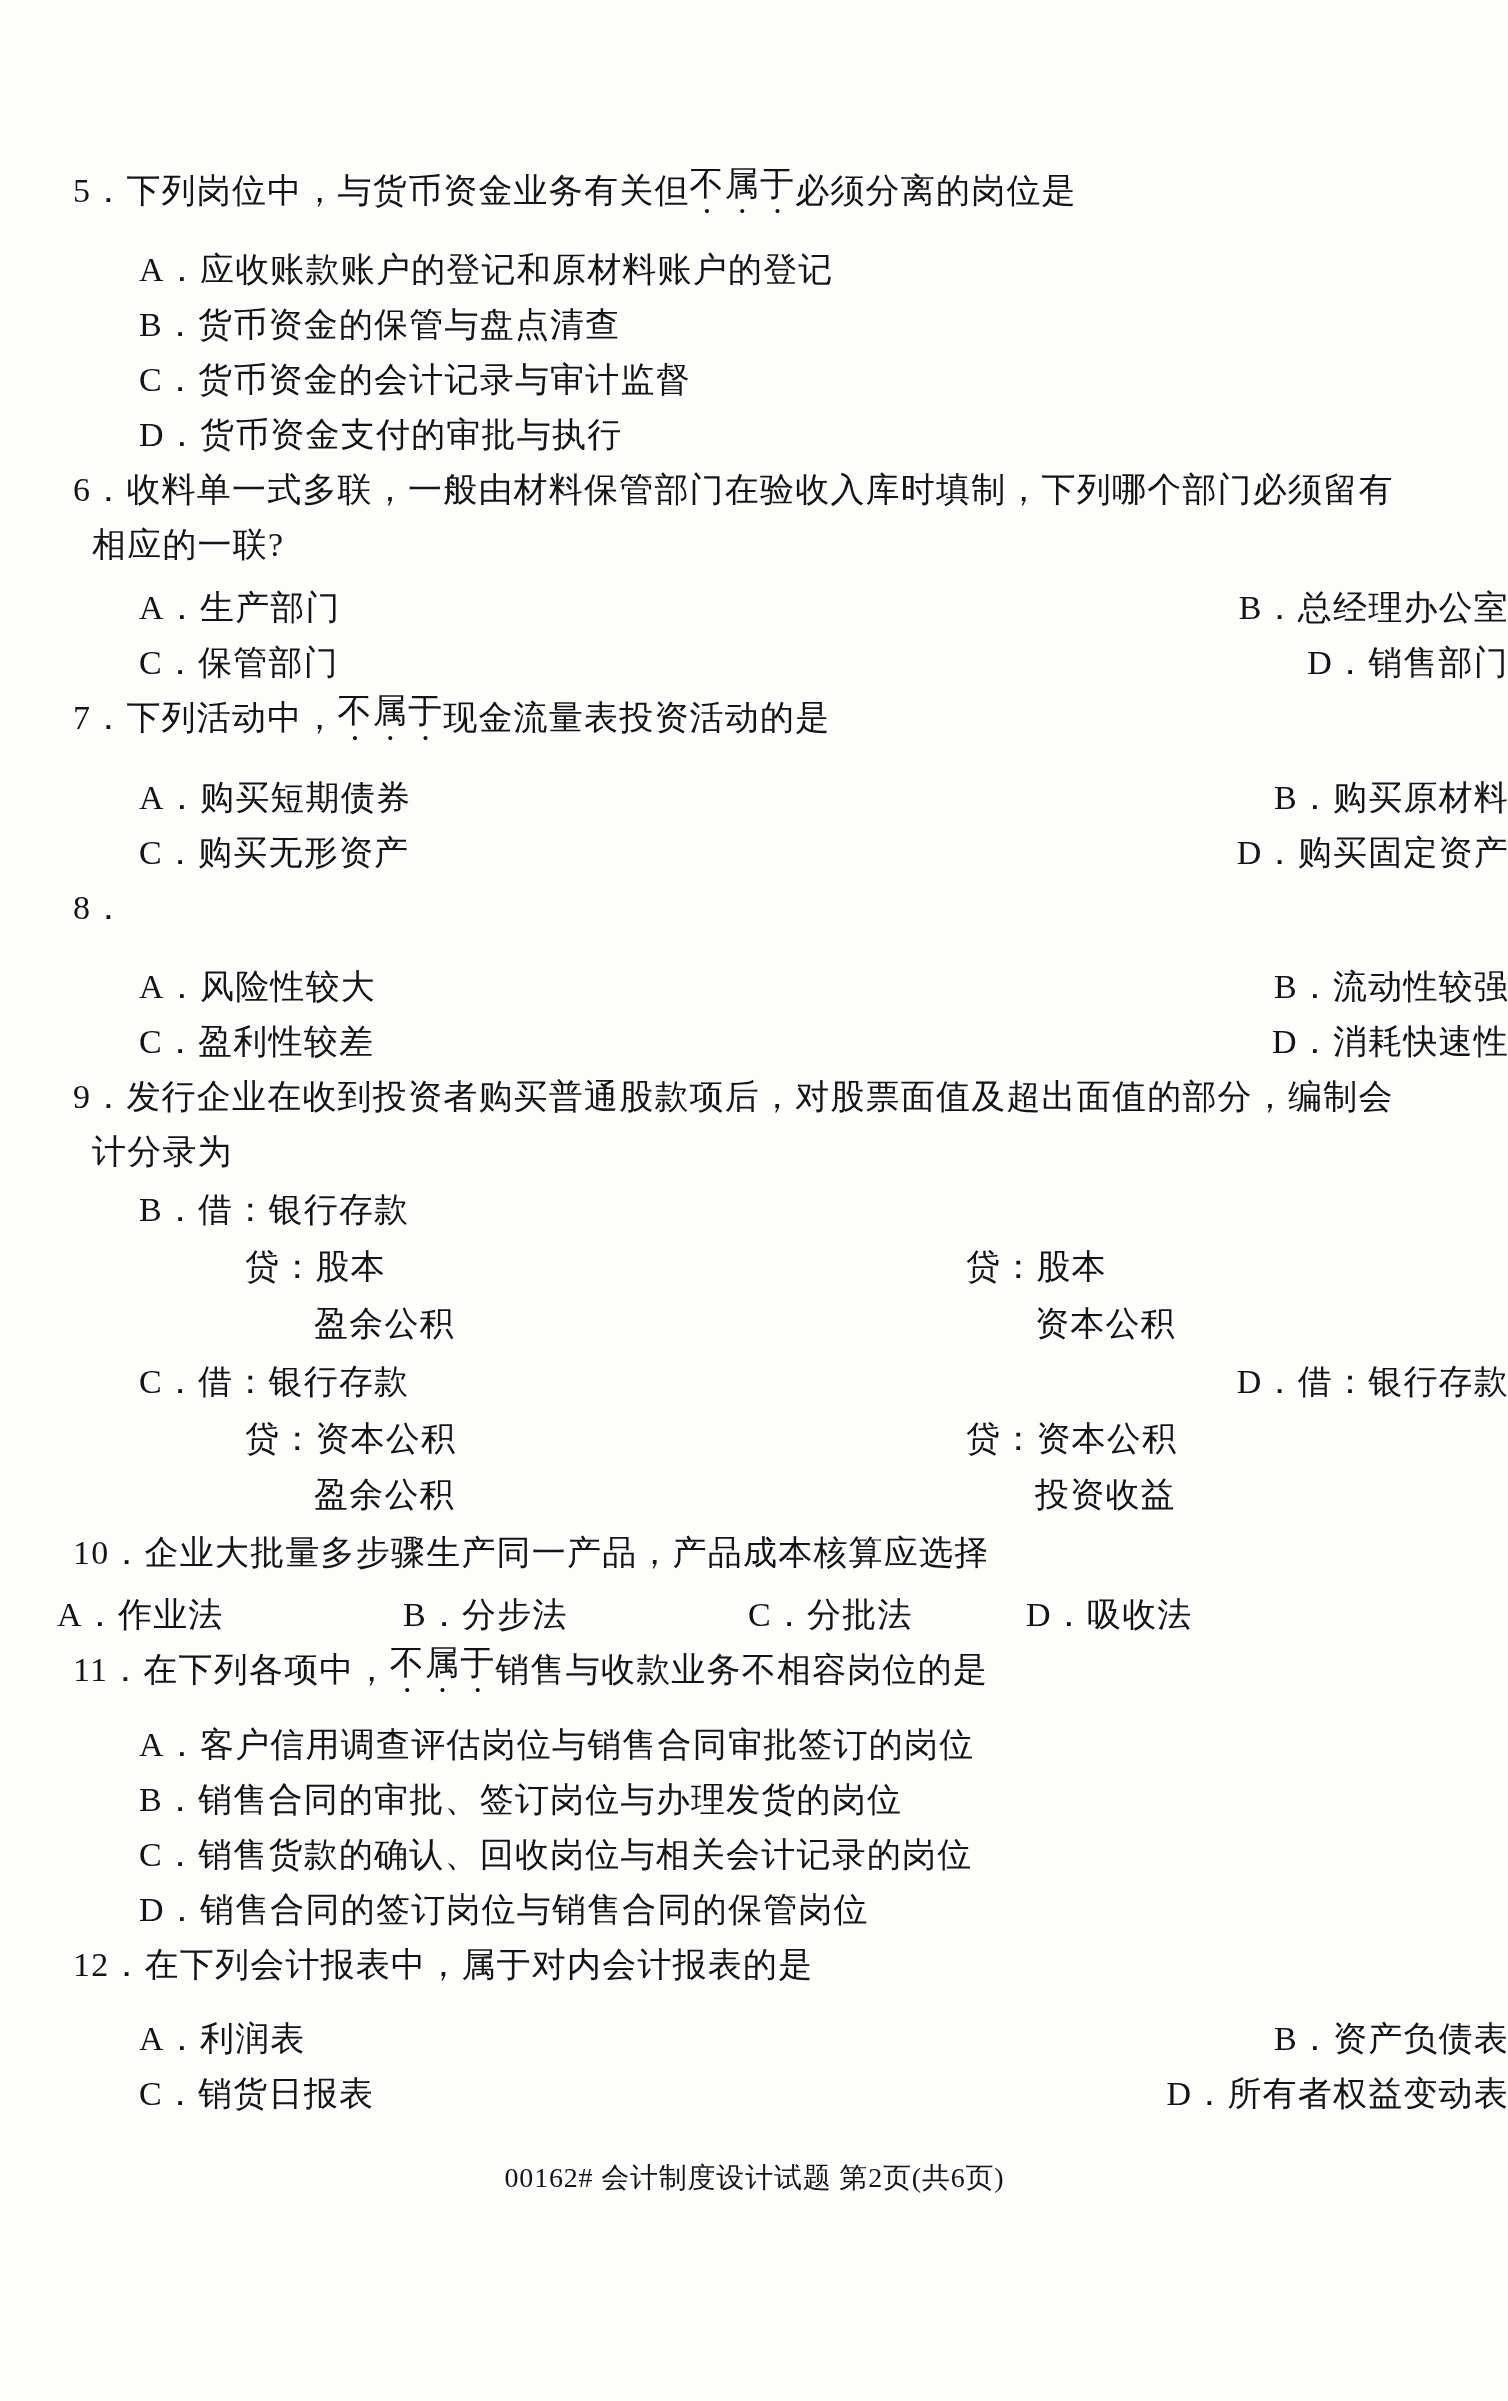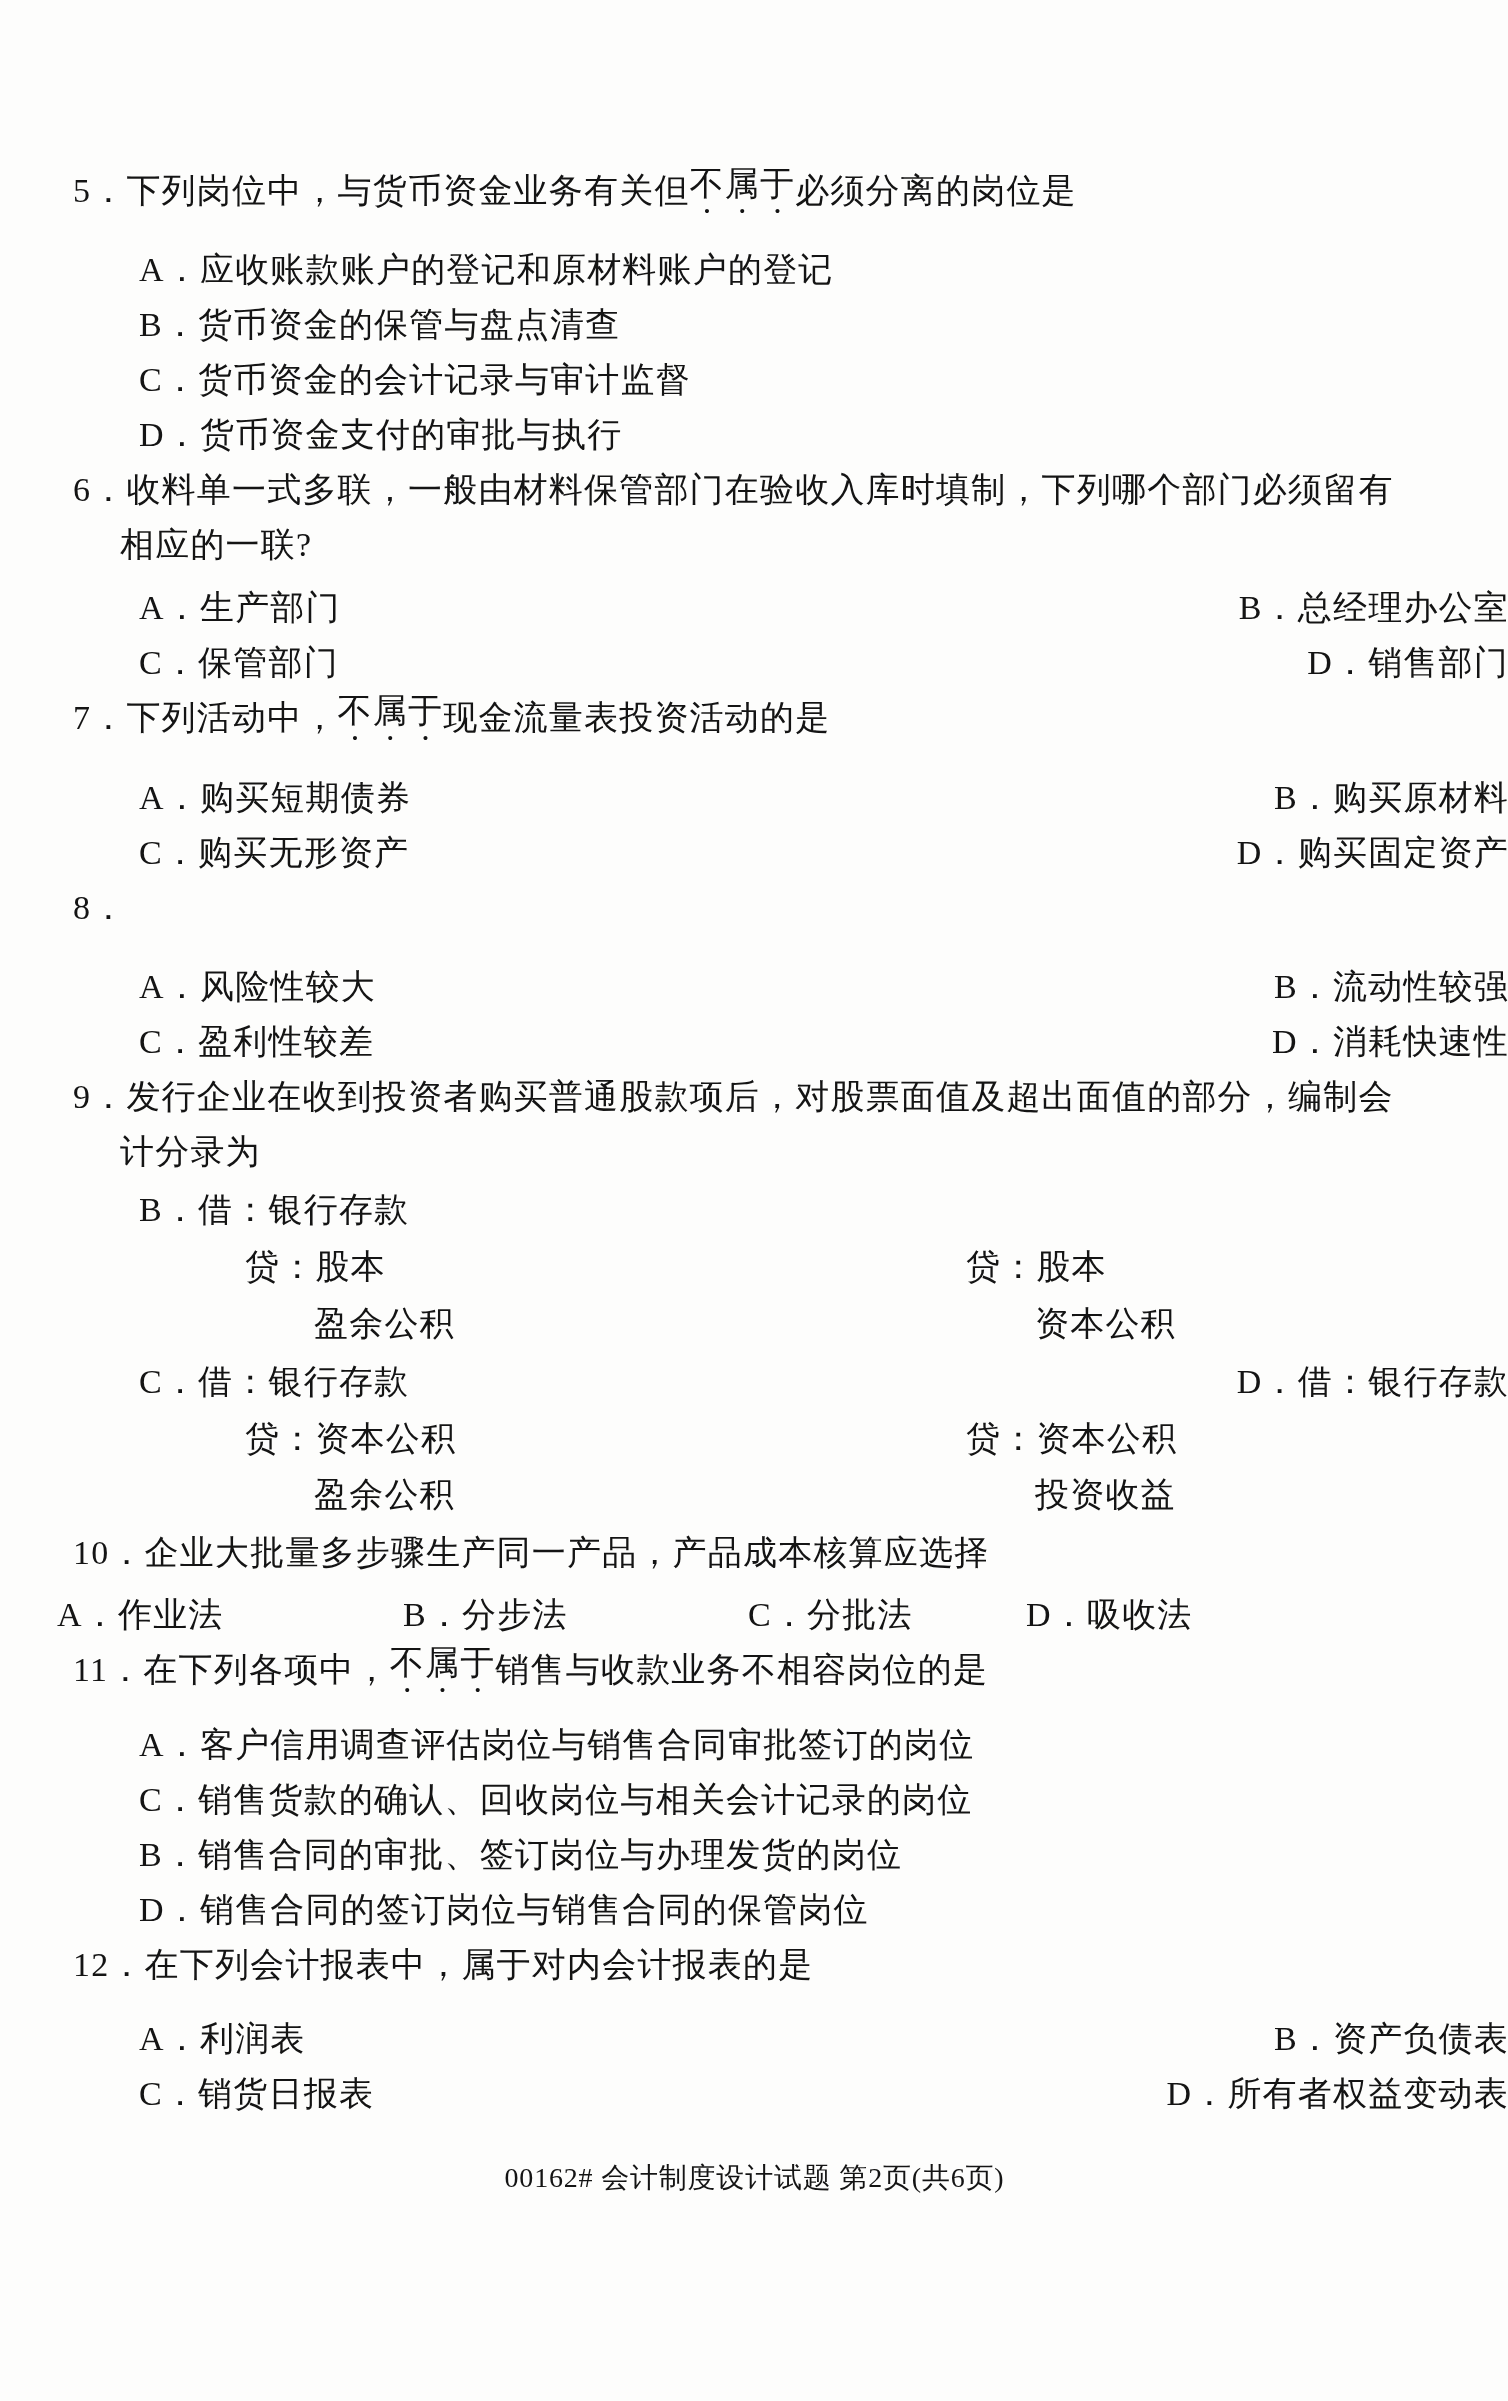--- a/index.html
+++ b/index.html
@@ -19,21 +19,21 @@
   }
   .line {
     height:55px;
     display:flex;
     align-items:center;
     white-space:nowrap;
   }
   
   .stem { padding-left:73px; }
   
-  .cont { padding-left:120px; }
+  .cont { padding-left:92px; }
   
   .opt  { padding-left:139px; }
   
   .optrow { padding-left:139px;justify-content:space-between; }
   .optrow .c1 { display:inline-block; width:696px; }
   
   .j2 { padding-left:245px; }
   .j2 .c1 { display:inline-block; width:721px; }
   .j3 { padding-left:314px; }
   .j3 .c1 { display:inline-block; width:721px; }
@@ -188,24 +188,24 @@
     <div class="line stem">
       <span>11．</span>
         <span>在下列各项中，</span>
         <span class="emph">不属于</span>
         <span>销售与收款业务不相容岗位的是</span>
     </div>
     <div class="line opt mt24">
         <span>A．客户信用调查评估岗位与销售合同审批签订的岗位</span>
       </div>
     <div class="line opt">
+        <span>B．销售合同的审批、签订岗位与办理发货的岗位</span>
+      </div>
+    <div class="line opt">
         <span>C．销售货款的确认、回收岗位与相关会计记录的岗位</span>
-      </div>
-    <div class="line opt">
-        <span>B．销售合同的审批、签订岗位与办理发货的岗位</span>
       </div>
     <div class="line opt">
         <span>D．销售合同的签订岗位与销售合同的保管岗位</span>
       </div>
   </section>
 
   <section>
     <div class="line stem">
       <span>12．</span>
         <span>在下列会计报表中，属于对内会计报表的是</span>

